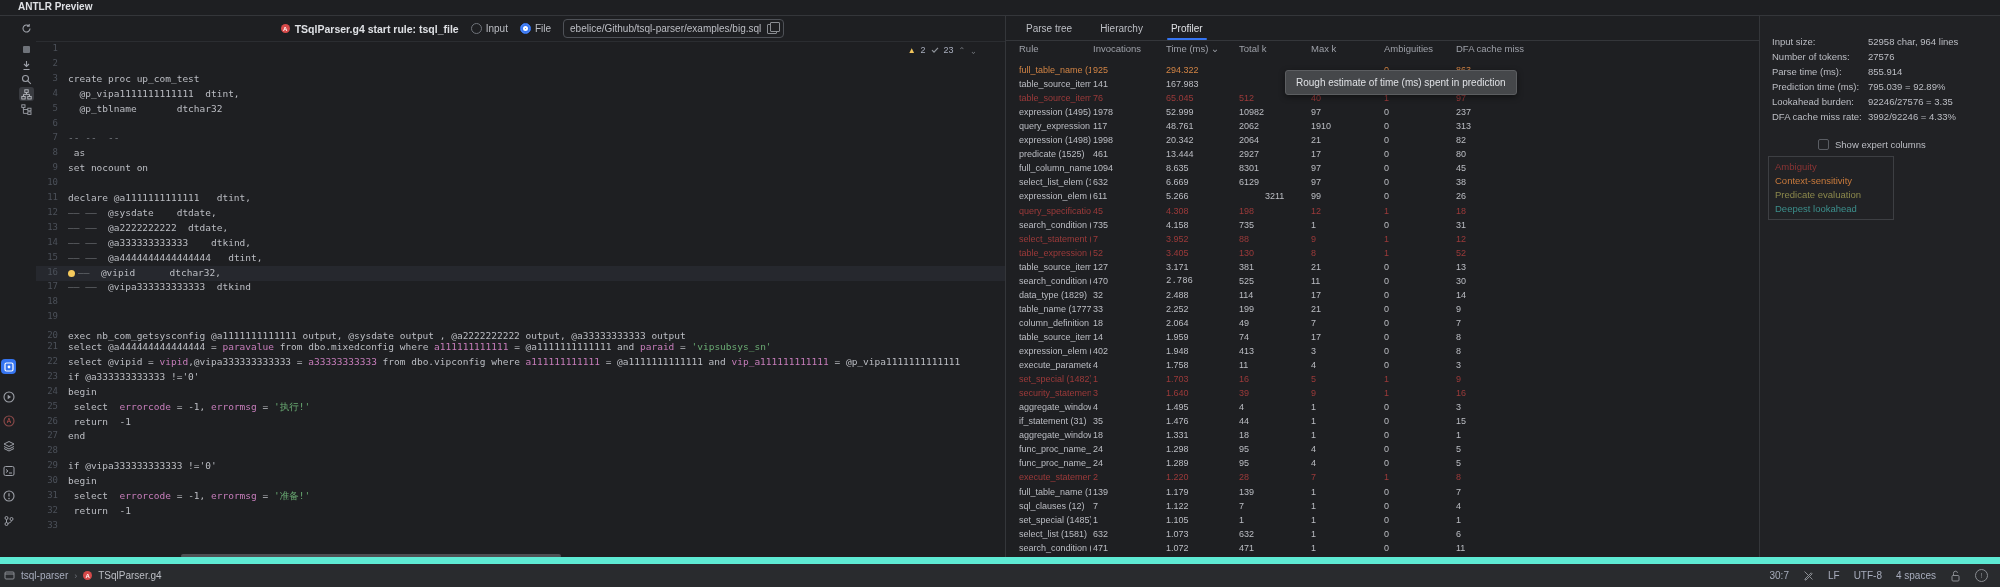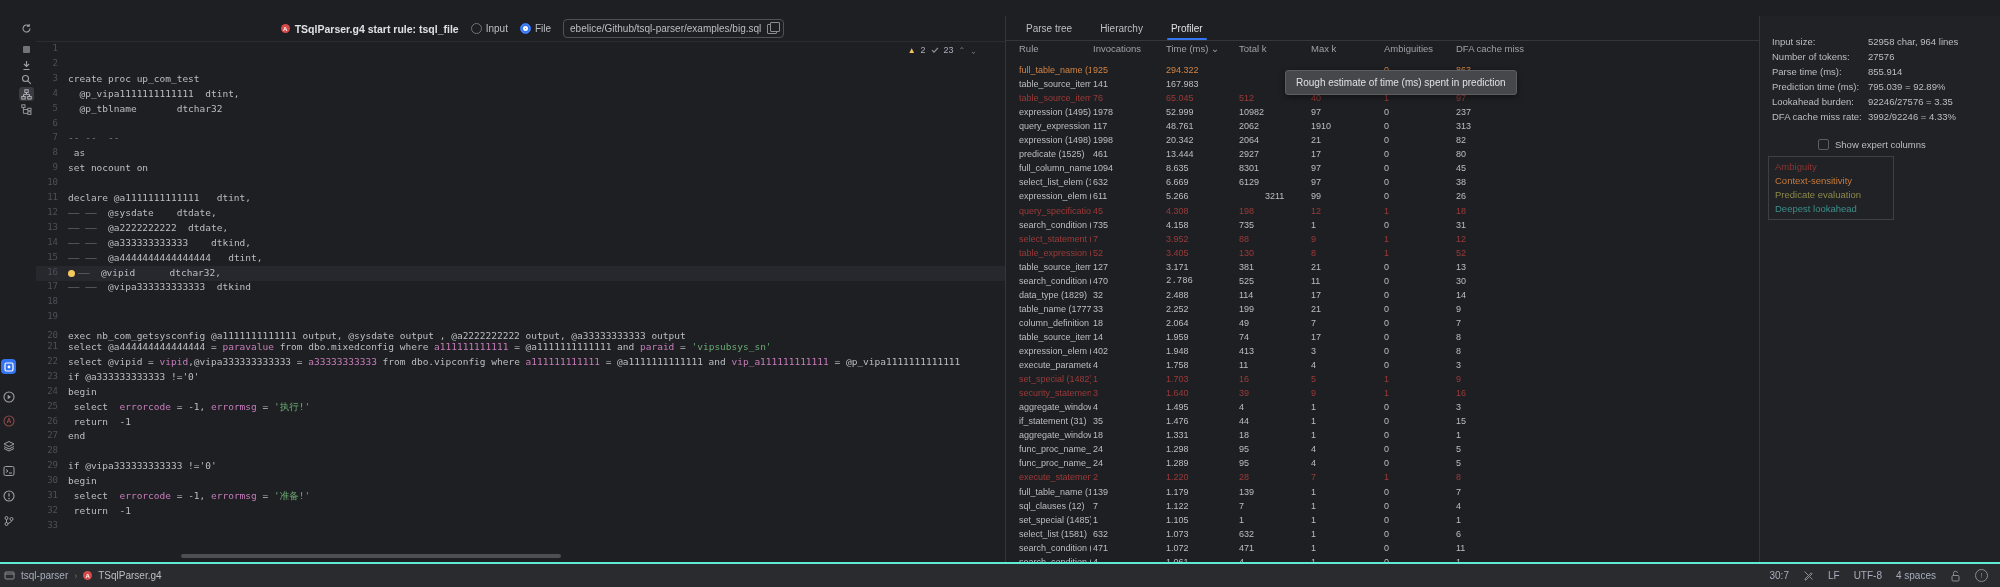--- a/index.html
+++ b/index.html
@@ -68,35 +68,38 @@
   
   #stats{position:absolute;left:1759px;top:16px;width:241px;bottom:23px;border-left:1px solid #34363a;background:#212225;font-size:9.5px;}
   .stat-row{position:absolute;left:12px;right:6px;height:14px;}
   .stat-label{position:absolute;left:0;color:#bcbec4;}
   .stat-value{position:absolute;left:96px;color:#bcbec4;}
   #expert-row{position:absolute;left:10px;top:123px;display:flex;gap:6px;color:#bcbec4;padding-left:48px;}
   .checkbox{width:9px;height:9px;border:1px solid #5a5d63;border-radius:2px;background:transparent;}
   #legend{position:absolute;left:8px;top:140px;width:112px;border:1px solid #3d3f43;padding:3px 6px;}
   .legend-item{height:14px;line-height:14px;white-space:nowrap;}
   
-  #statusbar{position:absolute;left:0;right:0;bottom:0;height:23px;background:#292b2e;border-top:2px solid #5eead4;
+  #statusbar{position:absolute;left:0;right:0;bottom:0;height:23px;background:#292b2e;border-top:7px solid #5eead4;
       display:flex;align-items:center;font-size:10px;color:#a8adbd;}
   #sb-left{display:flex;align-items:center;gap:6px;padding-left:4px;}
   #sb-right{margin-left:auto;display:flex;align-items:center;gap:14px;padding-right:12px;}
   .sb-file{color:#bcbec4;}
   .sb-chev{color:#6f737a;font-size:9px;}
   .icon-circle{width:11px;height:11px;border:1px solid #8a8d92;border-radius:50%;display:inline-flex;align-items:center;justify-content:center;
       font-size:7px;color:#8a8d92;}
   svg{display:block;}
 </style>
 </head>
 <body>
 
 <div id="app">
 
+  <div id="titlebar">
+    <span id="title">ANTLR Preview</span>
+  </div>
 
   <div id="activitybar">
     <div class="act-icon act-sel" style="top:343px">
       <svg width="10" height="10" viewBox="0 0 10 10">
           <rect x="1" y="1" width="8" height="8" rx="1.5" fill="none" stroke="#fff" stroke-width="1.2"></rect>
           <circle cx="5" cy="5" r="1.4" fill="#fff"></circle>
         </svg>
     </div>
     <div class="act-icon" style="top:373px">
       <svg width="12" height="12" viewBox="0 0 12 12">

